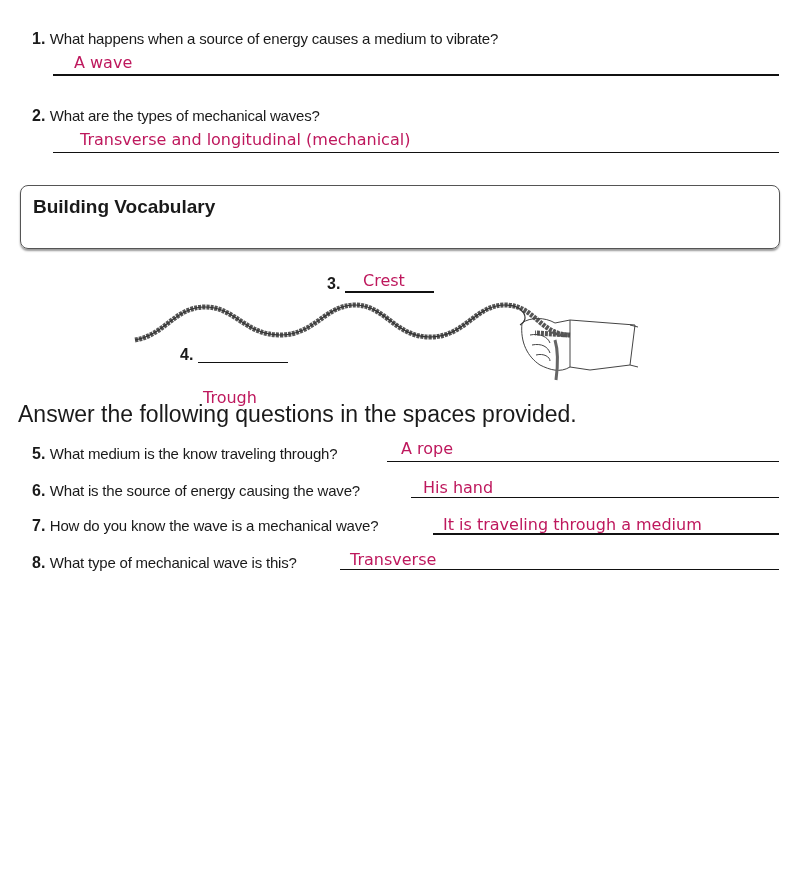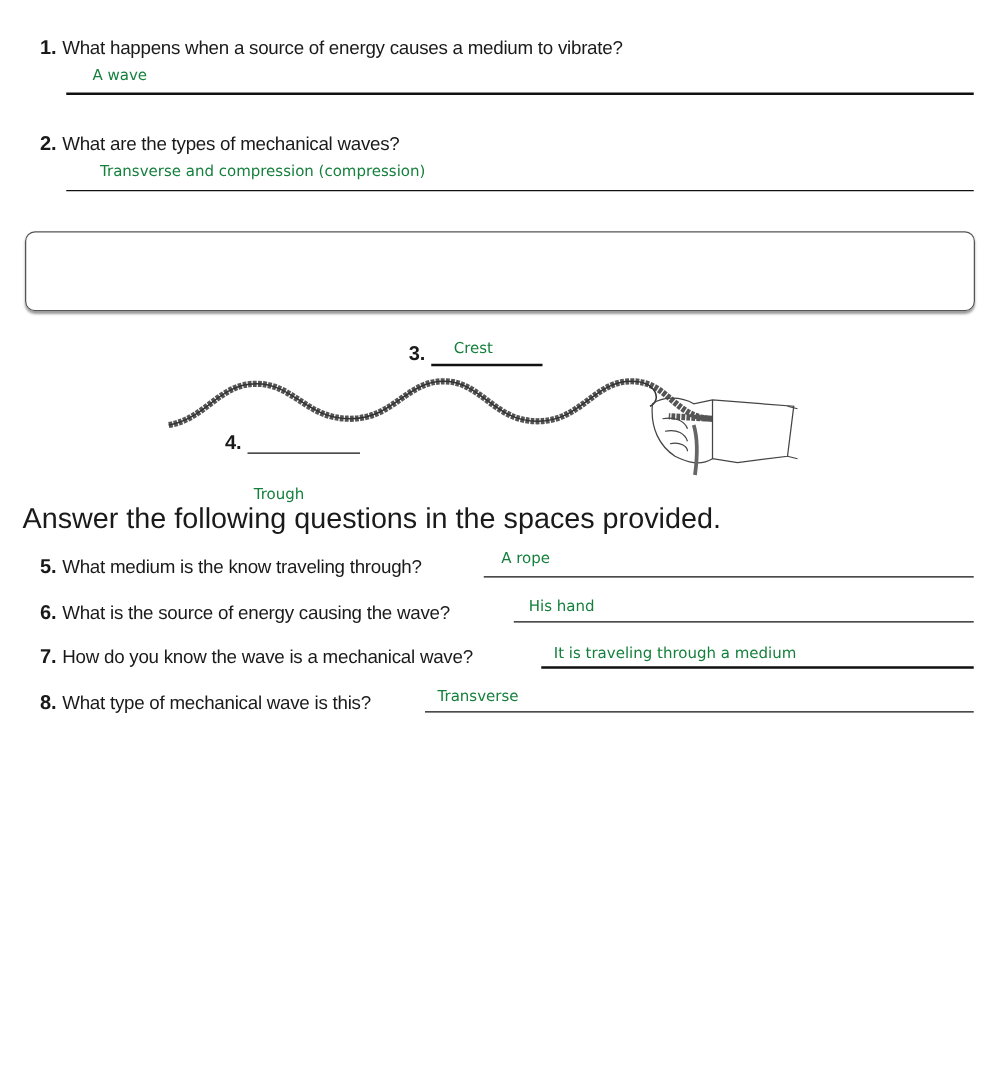--- a/index.html
+++ b/index.html
@@ -1,21 +1,21 @@
 <!DOCTYPE html>
 <html><head>
 <meta charset="utf-8">
 <style>
   html, body { margin: 0; padding: 0; background: #ffffff; }
   body { width: 800px; height: 871px; position: relative; overflow: hidden;
          font-family: "Liberation Sans", sans-serif; color: #1a1a1a; }
   .abs { position: absolute; }
   .qnum { font-weight: bold; font-size: 16px; }
   .qtext { font-size: 15px; letter-spacing: -0.2px; }
-  .answer { color: #15803d; font-size: 12px; font-family: "DejaVu Sans", sans-serif; }
+  .answer { color: #be185d; font-size: 16px; font-family: "DejaVu Sans", sans-serif; }
   .line { position: absolute; height: 0; border-top: 1.6px solid #111; }
   .vocab-box { left: 20px; top: 185px; width: 758px; height: 62px;
                border: 1.5px solid #555; border-radius: 8px;
                box-shadow: 0 2px 2px #999; }
   .vocab-title { font-weight: bold; font-size: 19px; }
   .vocab-sub { font-size: 15px; }
   .section-head { font-weight: normal; font-size: 23px; }
 </style>
 </head>
 <body>
@@ -24,24 +24,25 @@
   <span class="qnum">1.</span>
   <span class="qtext">What happens when a source of energy causes a medium to vibrate?</span>
 </div>
 <div class="abs answer" style="left:74px; top:53px;">A wave</div>
 <div class="line" style="left:53px; top:74px; width:726px; border-top-width:2px;"></div>
 
 <div class="abs" style="left:32px; top:107px;">
   <span class="qnum">2.</span>
   <span class="qtext">What are the types of mechanical waves?</span>
 </div>
-<div class="abs answer" style="left:80px; top:130px;">Transverse and compression (compression)</div>
+<div class="abs answer" style="left:80px; top:130px;">Transverse and longitudinal (mechanical)</div>
 <div class="line" style="left:53px; top:152px; width:726px; border-top-width:1.2px;"></div>
 
 <div class="abs vocab-box">
+  <div class="abs vocab-title" style="left:12px; top:10px;">Building Vocabulary</div>
 </div>
 
 <div class="abs qnum" style="left:327px; top:275px; font-size:16px;">3.</div>
 <div class="abs answer" style="left:363px; top:271px;">Crest</div>
 <div class="line" style="left:345px; top:291px; width:89px; border-top-width:2px;"></div>
 
 <svg class="abs" style="left:130px; top:295px;" width="510" height="90" viewBox="0 0 510 90">
   <path d="M5,45 C35,40 45,12 75,12 C105,12 115,40 150,40 C185,40 195,10 225,10 C255,10 265,42 300,42 C335,42 345,10 375,10 C405,10 410,40 440,40 L405,38" fill="none" stroke="#555" stroke-width="5" stroke-dasharray="3,1"></path>
   <path d="M5,45 C35,40 45,12 75,12 C105,12 115,40 150,40 C185,40 195,10 225,10 C255,10 265,42 300,42 C335,42 345,10 375,10 C395,10 400,25 390,30" fill="none" stroke="#333" stroke-width="1.2"></path>
   <g fill="none" stroke="#444" stroke-width="1">

